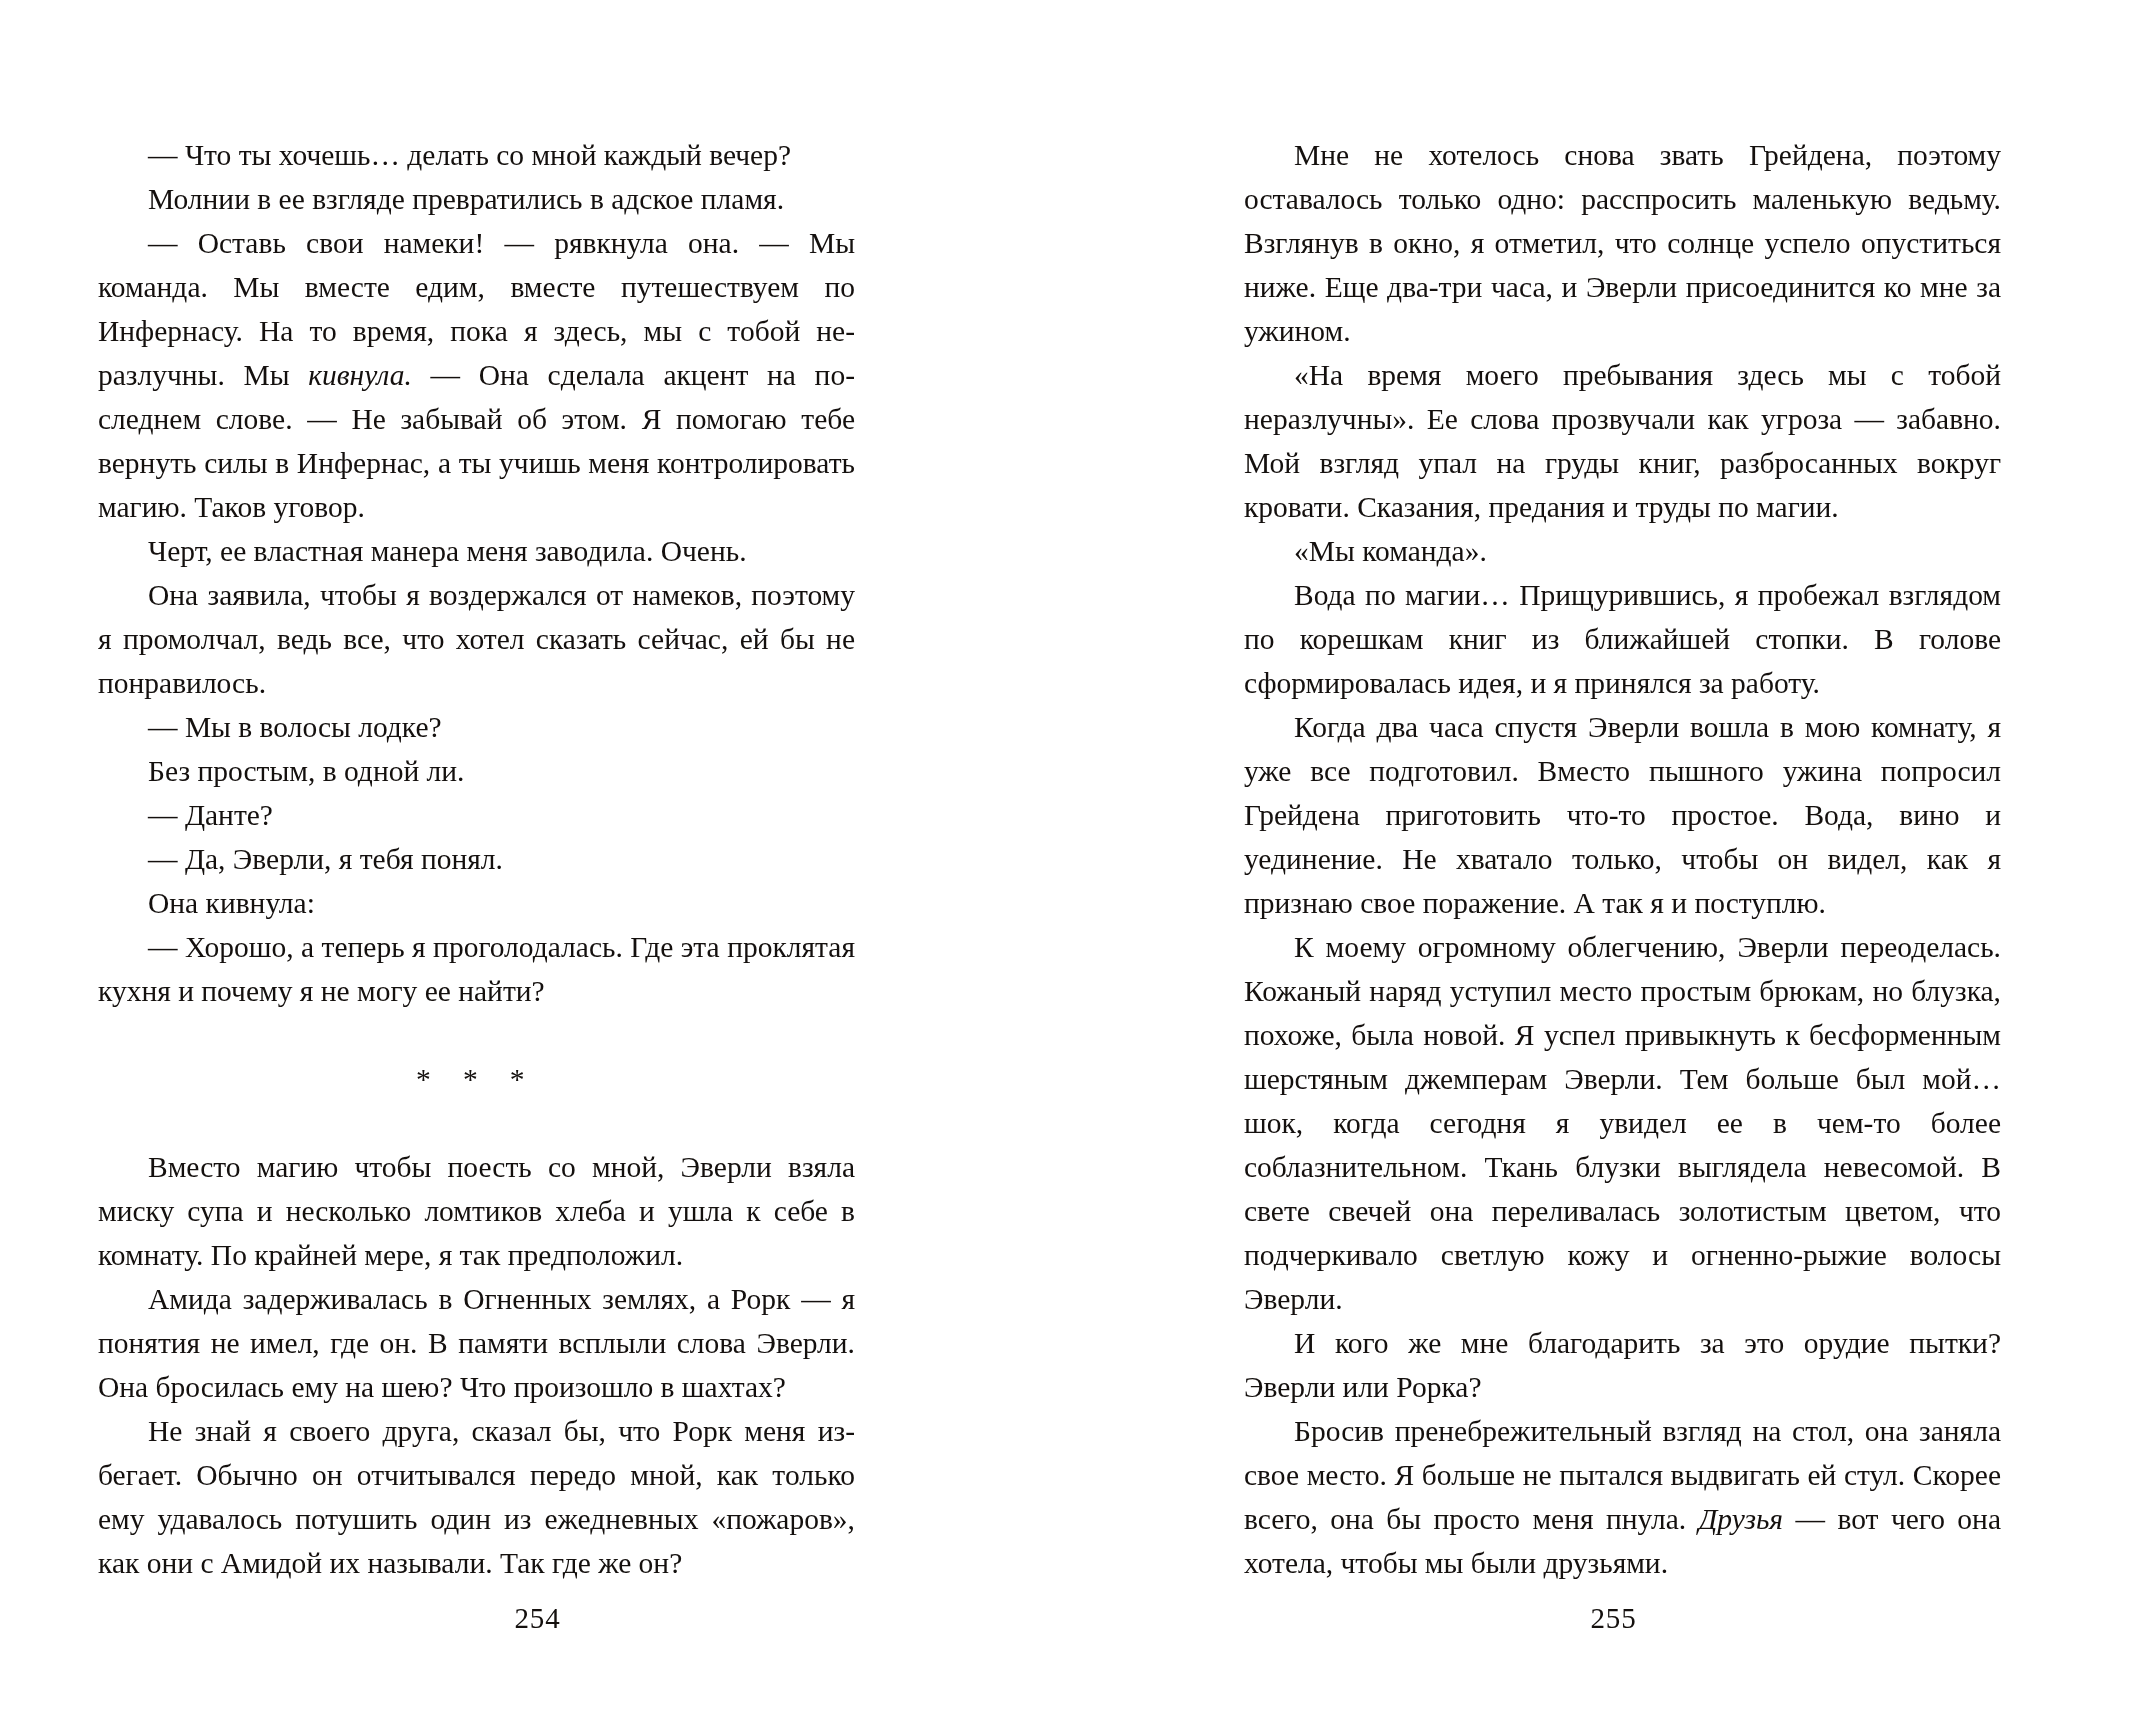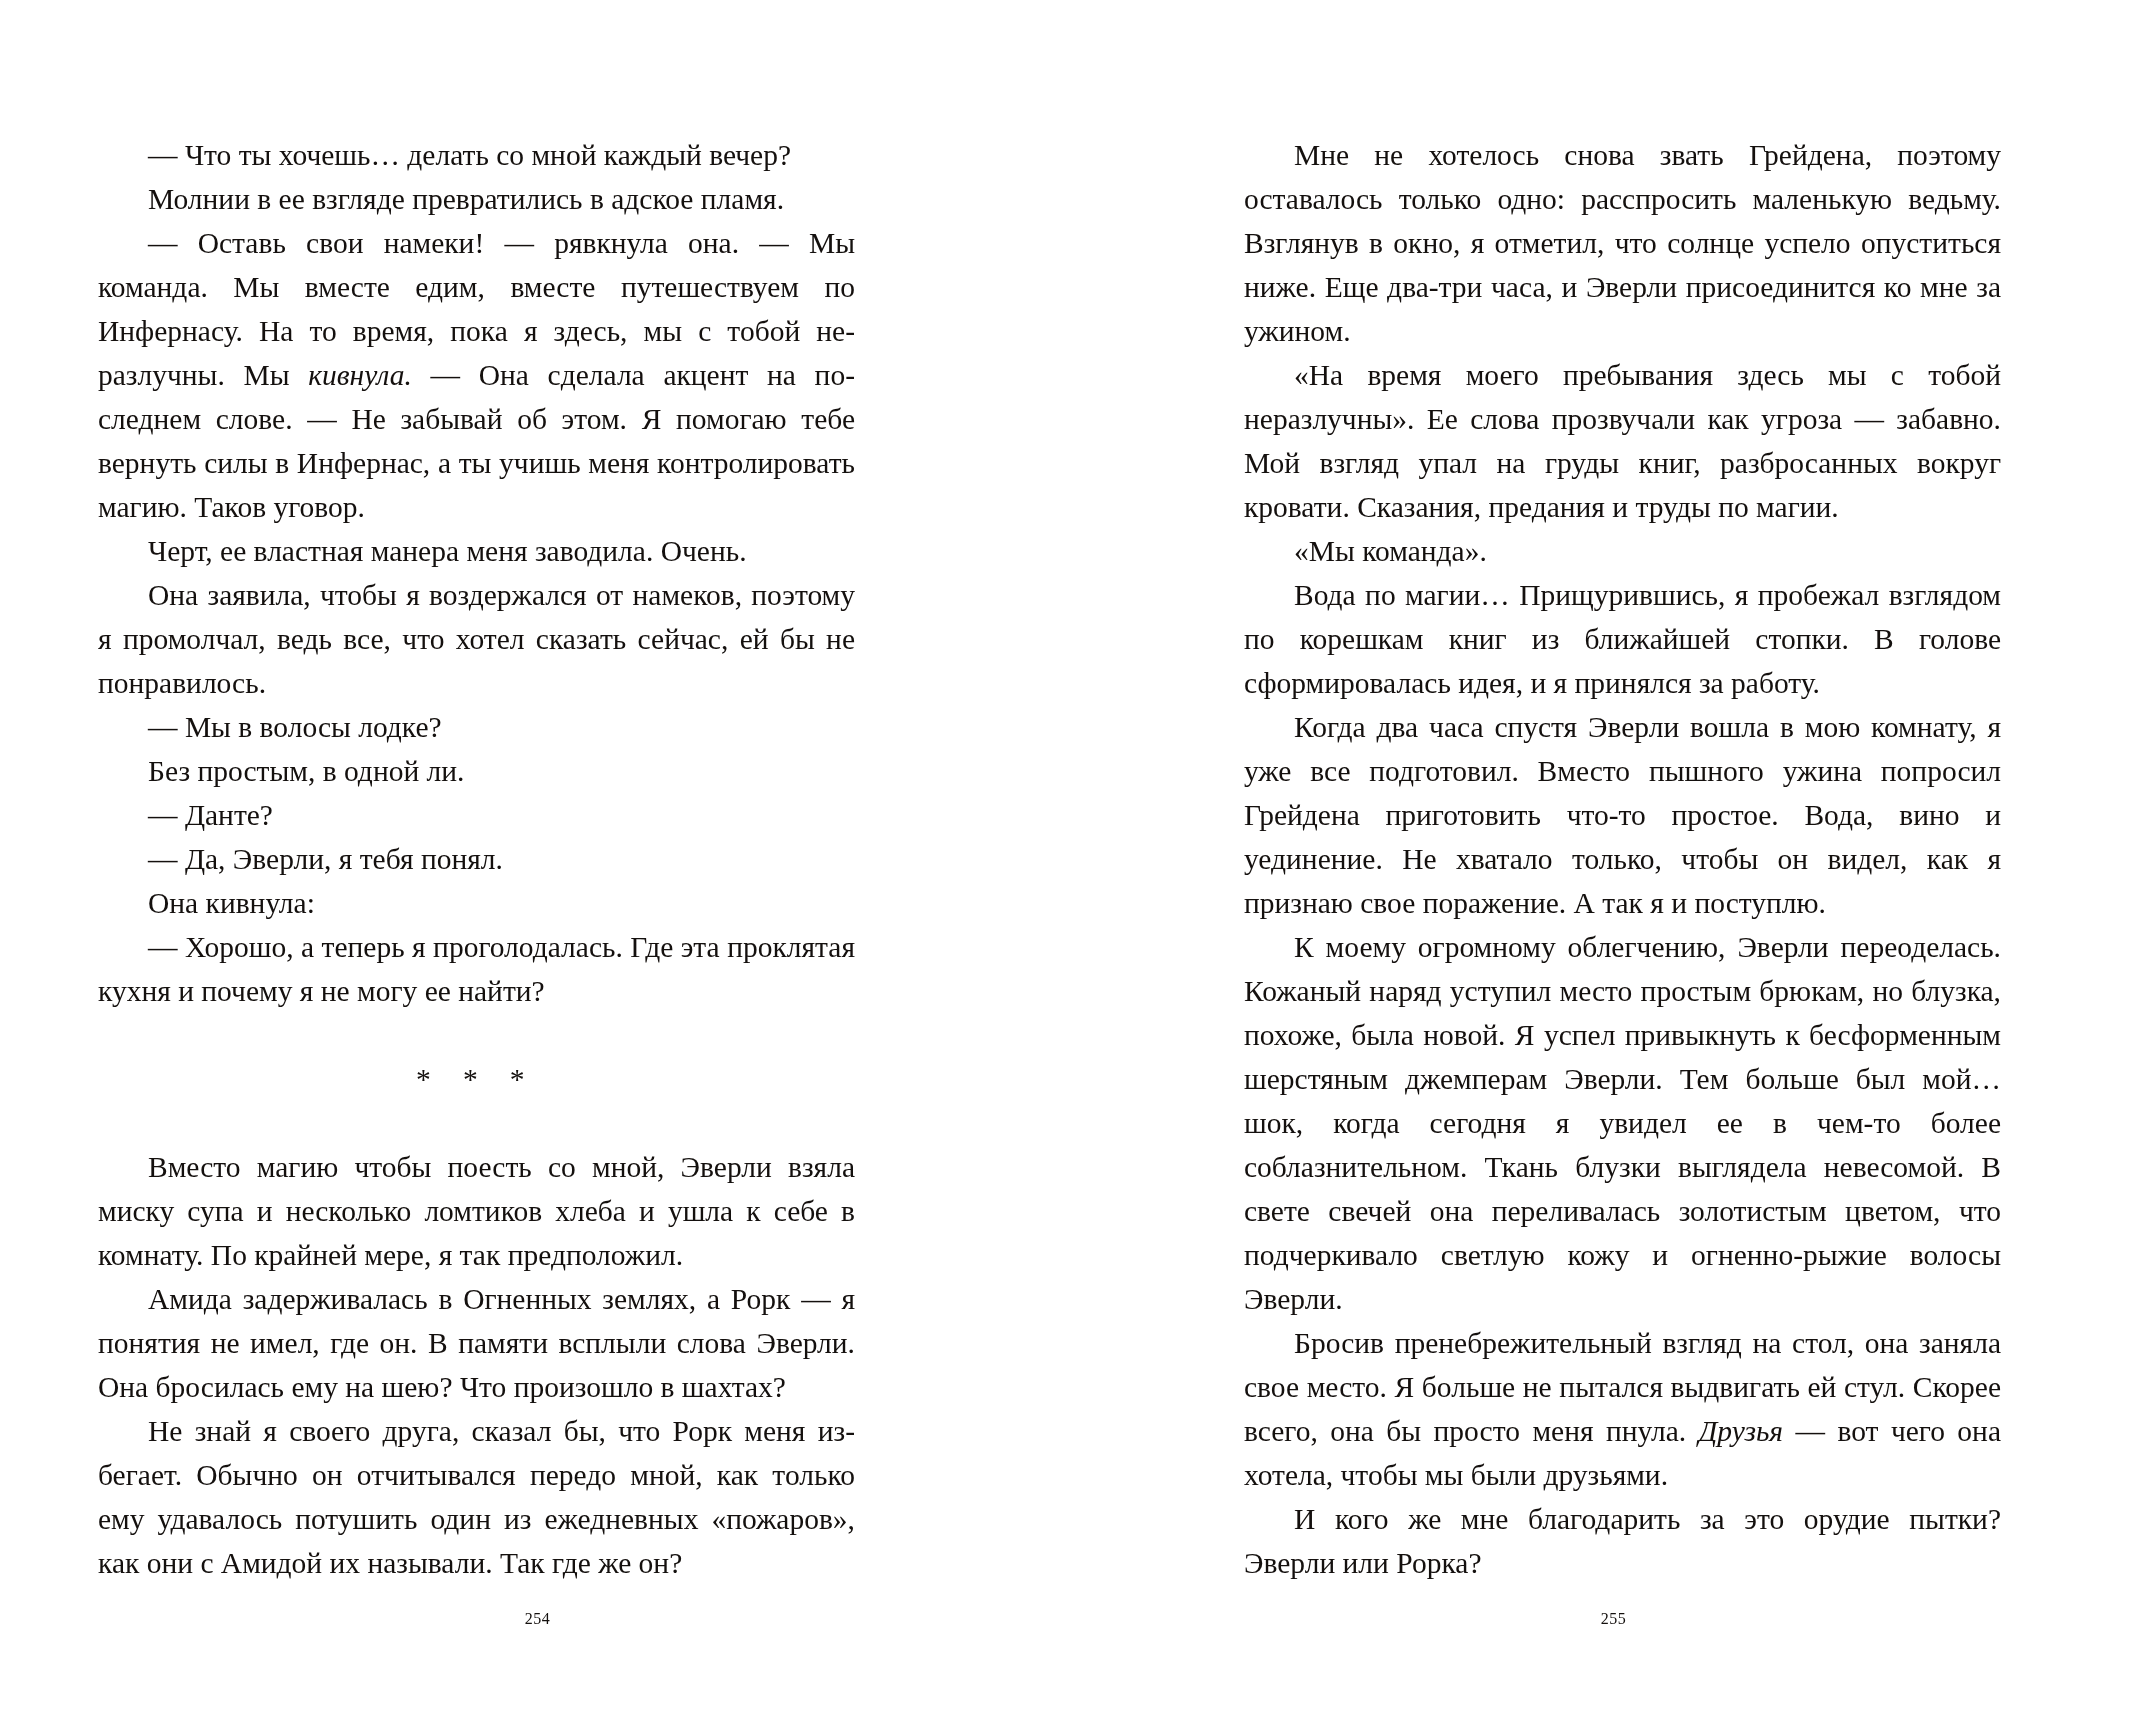--- a/index.html
+++ b/index.html
@@ -76,21 +76,21 @@
 
   .gap-before { margin-top: 44px; }
   .gap-after  { margin-bottom: 44px; }
 
   .folio {
     position: absolute;
     bottom: 87px;
     width: 100%;
     text-align: center;
     font-family: "Liberation Serif", "DejaVu Serif", serif;
-    font-size: 16px;
+    font-size: 29px;
     line-height: 29px;
     color: #14100e;
     letter-spacing: 0.03em;
   }
 </style>
 </head>
 <body>
 
 <div class="spread">
 
@@ -121,21 +121,21 @@
 
   <div class="page page-right">
     <div class="textblock">
       <div id="right-paras">
           <p class="para" id="r-p1">Мне не хотелось снова звать Грейдена, поэто­му оставалось только одно: расспросить маленькую ведьму. Взглянув в окно, я отметил, что солнце успело опуститься ниже. Еще два-три часа, и Эверли присое­динится ко мне за ужином.</p>
           <p class="para" id="r-p2">«На время моего пребывания здесь мы с тобой неразлучны». Ее слова прозвучали как угроза — за­бавно. Мой взгляд упал на груды книг, разбросанных вокруг кровати. Сказания, предания и труды по магии.</p>
           <p class="para shortline" id="r-p3">«Мы команда».</p>
           <p class="para" id="r-p4">Вода по магии… Прищурившись, я пробежал взглядом по корешкам книг из ближайшей стопки. В голове сформировалась идея, и я принялся за ра­боту.</p>
           <p class="para" id="r-p5">Когда два часа спустя Эверли вошла в мою ком­нату, я уже все подготовил. Вместо пышного ужина попросил Грейдена приготовить что-то простое. Вода, вино и уединение. Не хватало только, чтобы он видел, как я признаю свое поражение. А так я и поступлю.</p>
           <p class="para" id="r-p6">К моему огромному облегчению, Эверли переоде­лась. Кожаный наряд уступил место простым брюкам, но блузка, похоже, была новой. Я успел привыкнуть к бесформенным шерстяным джемперам Эверли. Тем больше был мой… шок, когда сегодня я увидел ее в чем-то более соблазнительном. Ткань блузки выгля­дела невесомой. В свете свечей она переливалась зо­лотистым цветом, что подчеркивало светлую кожу и огненно-рыжие волосы Эверли.</p>
+          <p class="para" id="r-p7">И кого же мне благодарить за это орудие пытки? Эверли или Рорка?</p>
           <p class="para" id="r-p8">Бросив пренебрежительный взгляд на стол, она заняла свое место. Я больше не пытался выдвигать ей стул. Скорее всего, она бы просто меня пнула. <em class="it">Дру­зья</em> — вот чего она хотела, чтобы мы были друзьями.</p>
-          <p class="para" id="r-p7">И кого же мне благодарить за это орудие пытки? Эверли или Рорка?</p>
         </div>
     </div>
     <div class="folio">255</div>
   </div>
 
 </div>
 
 
 </body></html>

